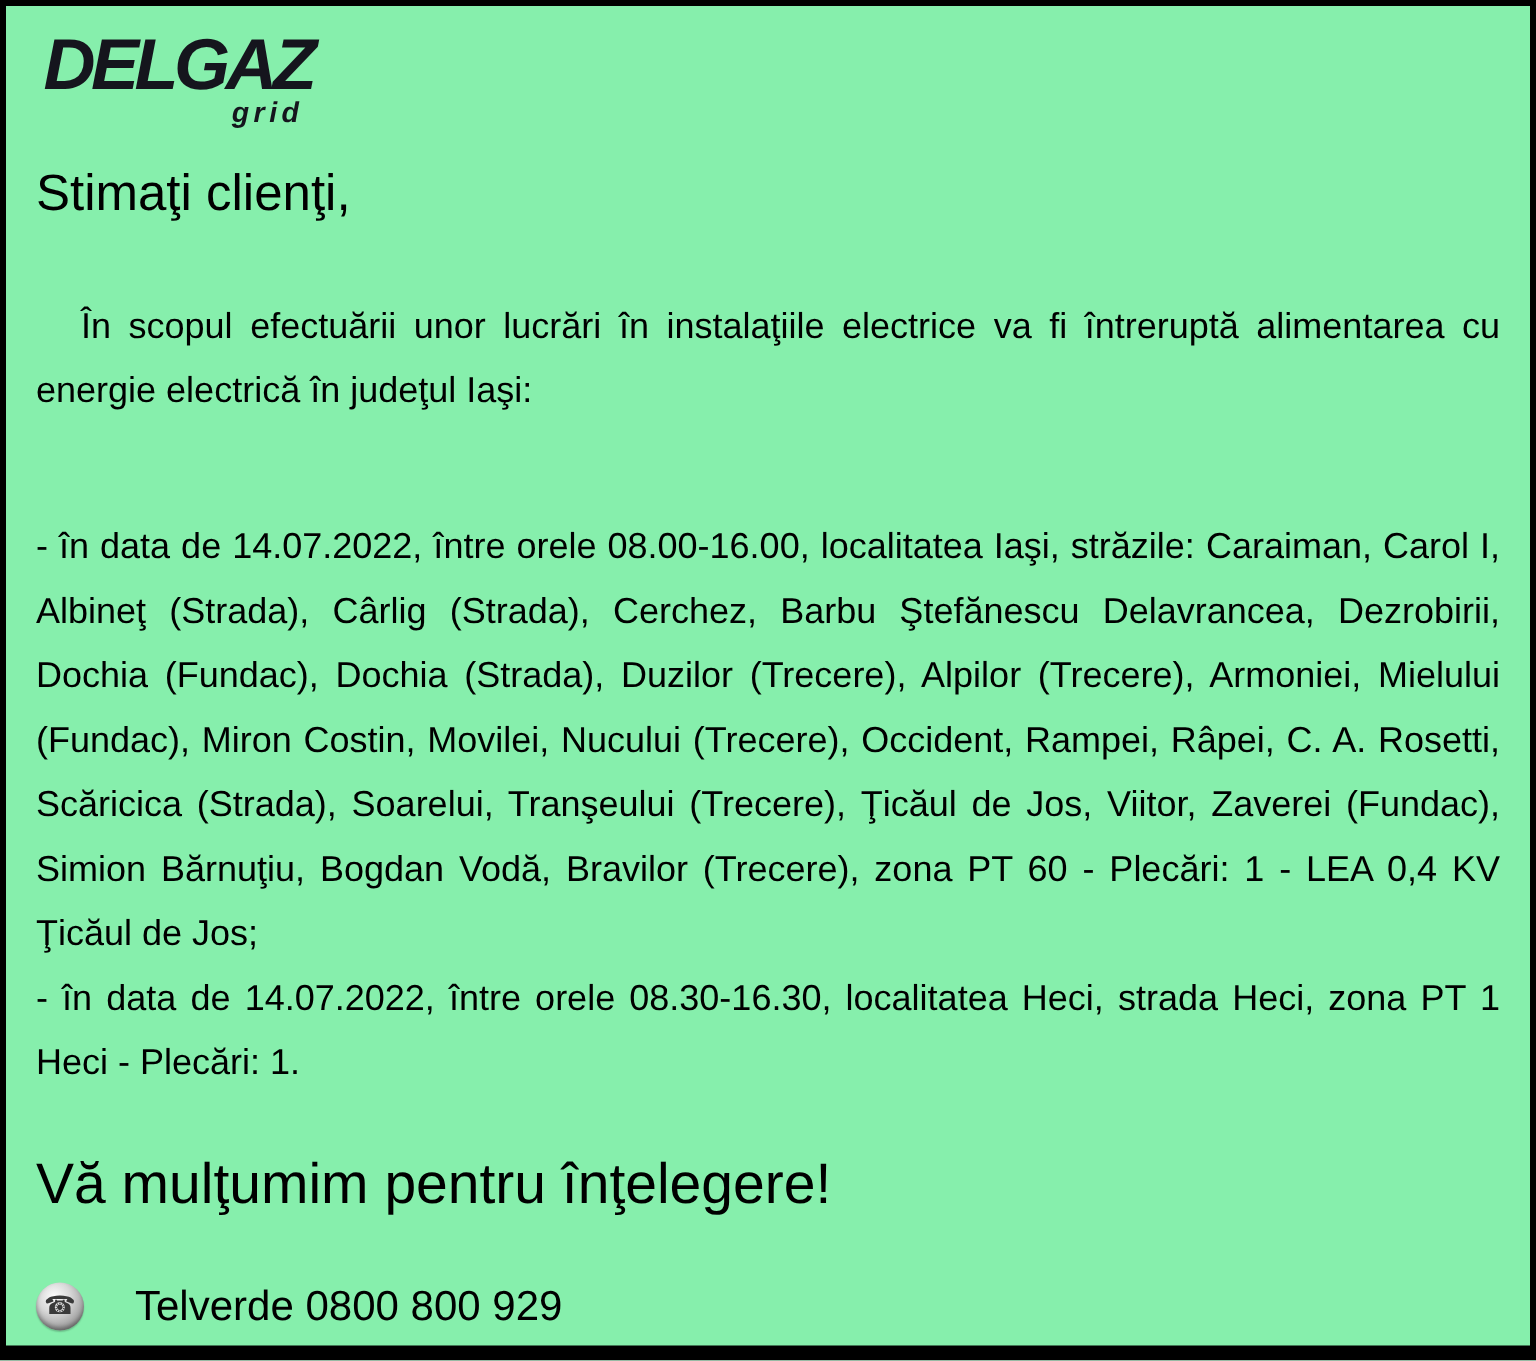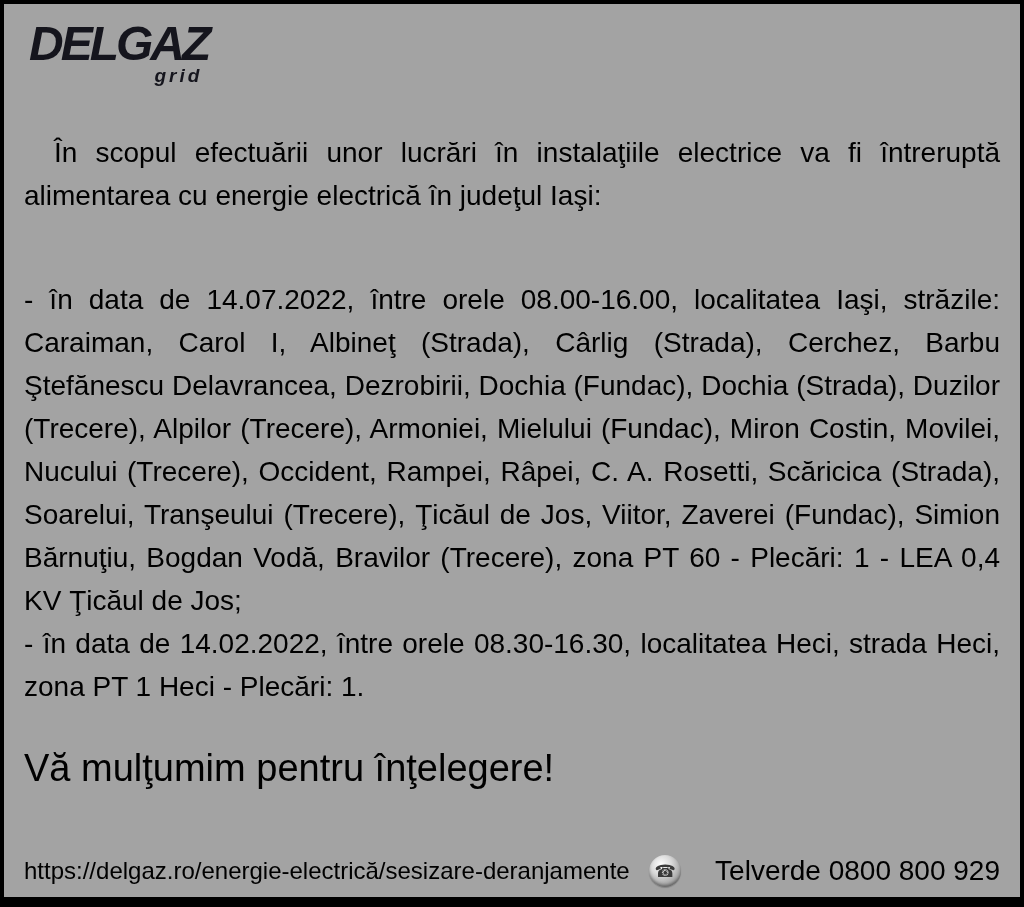--- a/index.html
+++ b/index.html
@@ -5,21 +5,21 @@
   html, body {
     margin: 0;
     padding: 0;
     background: #ffffff;
   }
   .poster {
     position: relative;
     width: 1024px;
     height: 907px;
     box-sizing: border-box;
-    background: #a3a3a3;
+    background: #86efac;
     border: 4px solid #000000;
     border-bottom-width: 10px;
     overflow: hidden;
     font-family: "Liberation Sans", sans-serif;
     color: #000000;
   }
   .content {
     padding: 0 20px;
   }
   
@@ -47,21 +47,21 @@
     line-height: 1;
   }
   
   .greeting {
     font-size: 34px;
     margin-top: 24px;
     line-height: 1.2;
   }
   
   .bodytext {
-    font-size: 28px;
+    font-size: 24px;
     line-height: 43px;
     text-align: justify;
     margin: 0;
   }
   .intro {
     margin-top: 46px;
     text-indent: 30px;
   }
   .outages {
     margin-top: 61px;
@@ -109,32 +109,32 @@
 <body>
 
 <div class="poster">
   <div class="content">
 
     <div class="logo">
       <div class="logo-main">DELGAZ</div>
       <div class="logo-sub">grid</div>
     </div>
 
+    <div class="greeting">Stimaţi clienţi,</div>
 
     <p class="bodytext intro">În scopul efectuării unor lucrări în instalaţiile electrice va fi întreruptă alimentarea cu energie electrică în judeţul Iaşi:</p>
 
     <div class="outages">
       <p class="bodytext">- în data de 14.07.2022, între orele 08.00-16.00, localitatea Iaşi, străzile: Caraiman, Carol I, Albineţ (Strada), Cârlig (Strada), Cerchez, Barbu Ştefănescu Delavrancea, Dezrobirii, Dochia (Fundac), Dochia (Strada), Duzilor (Trecere), Alpilor (Trecere), Armoniei, Mielului (Fundac), Miron Costin, Movilei, Nucului (Trecere), Occident, Rampei, Râpei, C. A. Rosetti, Scăricica (Strada), Soarelui, Tranşeului (Trecere), Ţicăul de Jos, Viitor, Zaverei (Fundac), Simion Bărnuţiu, Bogdan Vodă, Bravilor (Trecere), zona PT 60 - Plecări: 1 - LEA 0,4 KV Ţicăul de Jos;</p>
-      <p class="bodytext">- în data de 14.02.2022, între orele 08.30-16.30, localitatea Heci, strada Heci, zona PT 1 Heci - Plecări: 1.</p>
+      <p class="bodytext">- în data de 14.07.2022, între orele 08.30-16.30, localitatea Heci, strada Heci, zona PT 1 Heci - Plecări: 1.</p>
     </div>
 
     <div class="closing">Vă mulţumim pentru înţelegere!</div>
 
   </div>
 
   <div class="footer">
-    <div class="footer-url">https://delgaz.ro/energie-electrică/sesizare-deranjamente</div>
     <div class="phone-icon">
       <span>☎</span>
     </div>
     <div class="phone-label">Telverde 0800 800 929</div>
   </div>
 </div>
 
 </body></html>

